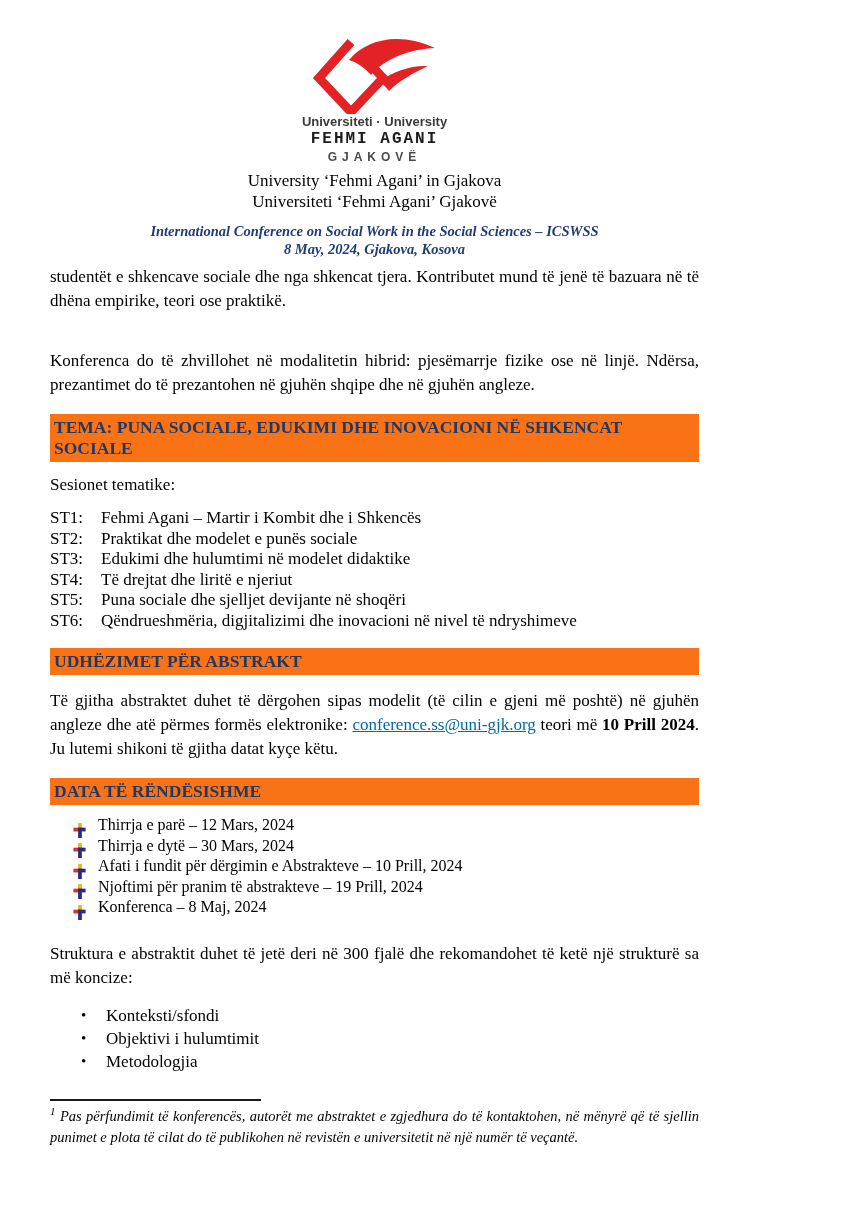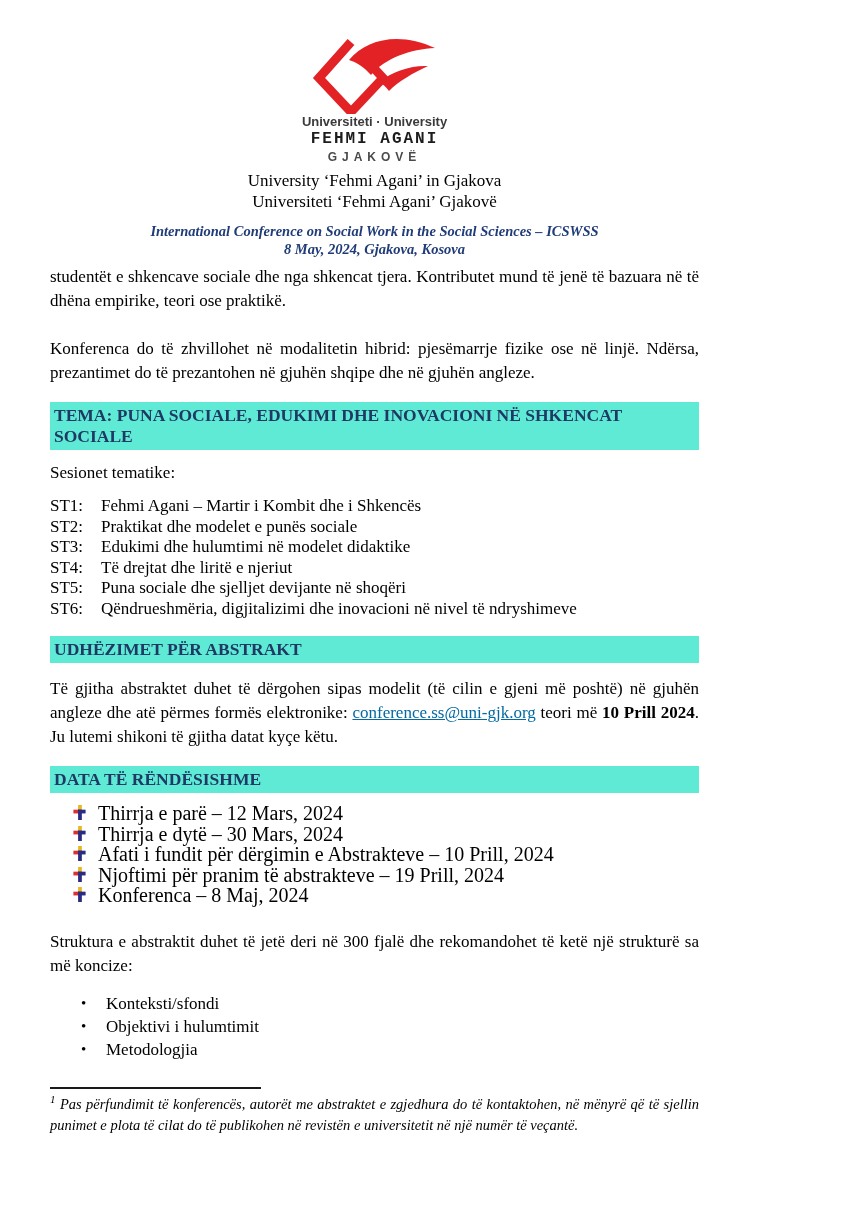--- a/index.html
+++ b/index.html
@@ -41,36 +41,36 @@
 
   p.body-par {
     margin: 0; margin-top: 12px;
     font-size: 17px; line-height: 24px;
     text-align: justify;
   }
   p.first-par { margin-top: 7px; }
 
   .section-bar {
     margin-top: 17px;
-    background: #5eead4;
+    background: #f97316;
     color: #1f3864;
     font-weight: bold;
     font-size: 17.5px;
     line-height: 21px;
     padding: 3px 4px 3px 4px;
   }
 
   .sessions-intro { margin: 0; margin-top: 13px; font-size: 17px; line-height: 20px; }
   .sessions-list { margin-top: 13px; }
   .session-row { display: flex; font-size: 17px; line-height: 20.5px; }
   .session-code { width: 51px; flex: 0 0 51px; }
   .session-text { flex: 1; }
 
   .dates-list { margin-top: 10px; }
-  .date-row { display: flex; align-items: flex-start; font-size: 20px; line-height: 20.5px; }
+  .date-row { display: flex; align-items: flex-end; font-size: 16px; line-height: 20.5px; }
   .date-bullet { width: 13px; height: 15px; flex: 0 0 13px; margin-left: 23px; margin-right: 12px; position: relative; top: 2px; }
   .date-text { flex: 1; }
 
   a.email-link { color: #0369a1; text-decoration: underline; }
 
   .round-list { margin-top: 14px; }
   .round-row { display: flex; font-size: 17px; line-height: 23px; }
   .round-bullet { width: 25px; flex: 0 0 25px; margin-left: 31px; font-size: 15px; }
   .round-text { flex: 1; }
 
@@ -106,21 +106,21 @@
     <div>University ‘Fehmi Agani’ in Gjakova</div>
     <div>Universiteti ‘Fehmi Agani’ Gjakovë</div>
   </div>
 
   <div class="conf-title">
     <div>International Conference on Social Work in the Social Sciences – ICSWSS</div>
     <div>8 May, 2024, Gjakova, Kosova</div>
   </div>
 
   <p class="body-par first-par">studentët e shkencave sociale dhe nga shkencat tjera. Kontributet mund të jenë të bazuara në të dhëna empirike, teori ose praktikë.</p>
-  <p class="body-par" style="margin-top:24px">Konferenca do të zhvillohet në modalitetin hibrid: pjesëmarrje fizike ose në linjë. Ndërsa, prezantimet do të prezantohen në gjuhën shqipe dhe në gjuhën angleze.</p>
+  <p class="body-par" style="margin-top:36px">Konferenca do të zhvillohet në modalitetin hibrid: pjesëmarrje fizike ose në linjë. Ndërsa, prezantimet do të prezantohen në gjuhën shqipe dhe në gjuhën angleze.</p>
 
   <div class="section-bar">TEMA: PUNA SOCIALE, EDUKIMI DHE INOVACIONI NË SHKENCAT SOCIALE</div>
   <p class="sessions-intro">Sesionet tematike:</p>
 
   <div class="sessions-list">
     <div class="session-row">
       <span class="session-code">ST1:</span>
       <span class="session-text">Fehmi Agani – Martir i Kombit dhe i Shkencës</span>
     </div>
     <div class="session-row">

